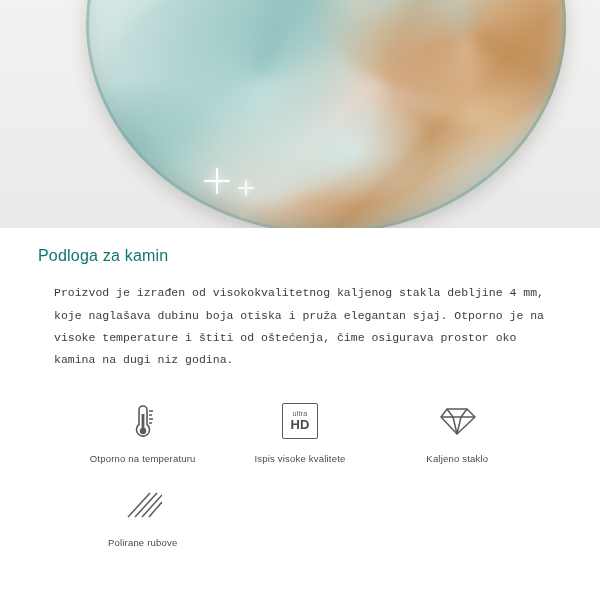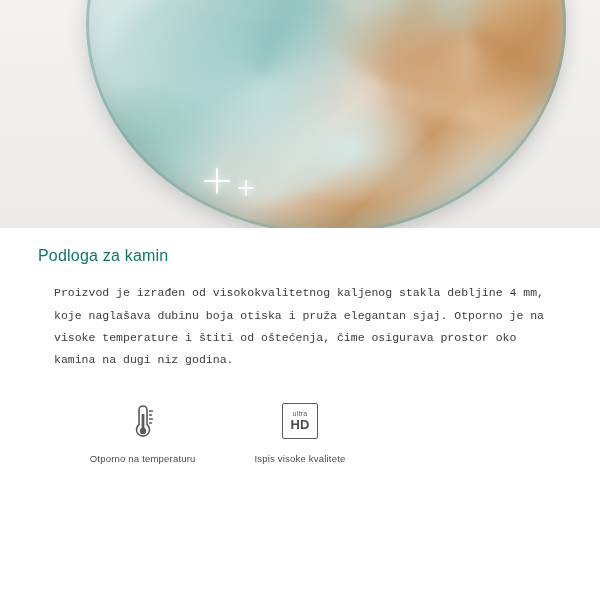--- a/index.html
+++ b/index.html
@@ -258,18 +258,38 @@
         <div class="glyph">
           <div class="hdbox">
             <span class="u">ultra</span>
             <span class="h">HD</span>
           </div>
         </div>
         <div class="cap">Ispis visoke kvalitete</div>
       </div>
 
 
-
+      <div class="feature">
+        <div class="glyph">
+          <svg width="38" height="32" viewBox="0 0 38 32" fill="none" stroke="#5a5a5a" stroke-width="1.5">
+            <path d="M9 4 h20 l8 8 -18 17 L3 12 z"></path>
+            <path d="M3 12 h34 M9 4 l6 8 M29 4 l-6 8 M15 12 l4 17 M23 12 l-4 17"></path>
+          </svg>
+        </div>
+        <div class="cap">Kaljeno staklo</div>
+      </div>
+
+      <div class="feature">
+        <div class="glyph">
+          <svg width="38" height="32" viewBox="0 0 38 32" fill="none" stroke="#5a5a5a" stroke-width="1.5">
+            <path d="M4 28 L26 4"></path>
+            <path d="M11 28 L33 4"></path>
+            <path d="M18 28 L38 6"></path>
+            <path d="M25 28 L38 13"></path>
+          </svg>
+        </div>
+        <div class="cap">Polirane rubove</div>
+      </div>
 
 
     </div>
   </div>
 </div>
 
 </body></html>

